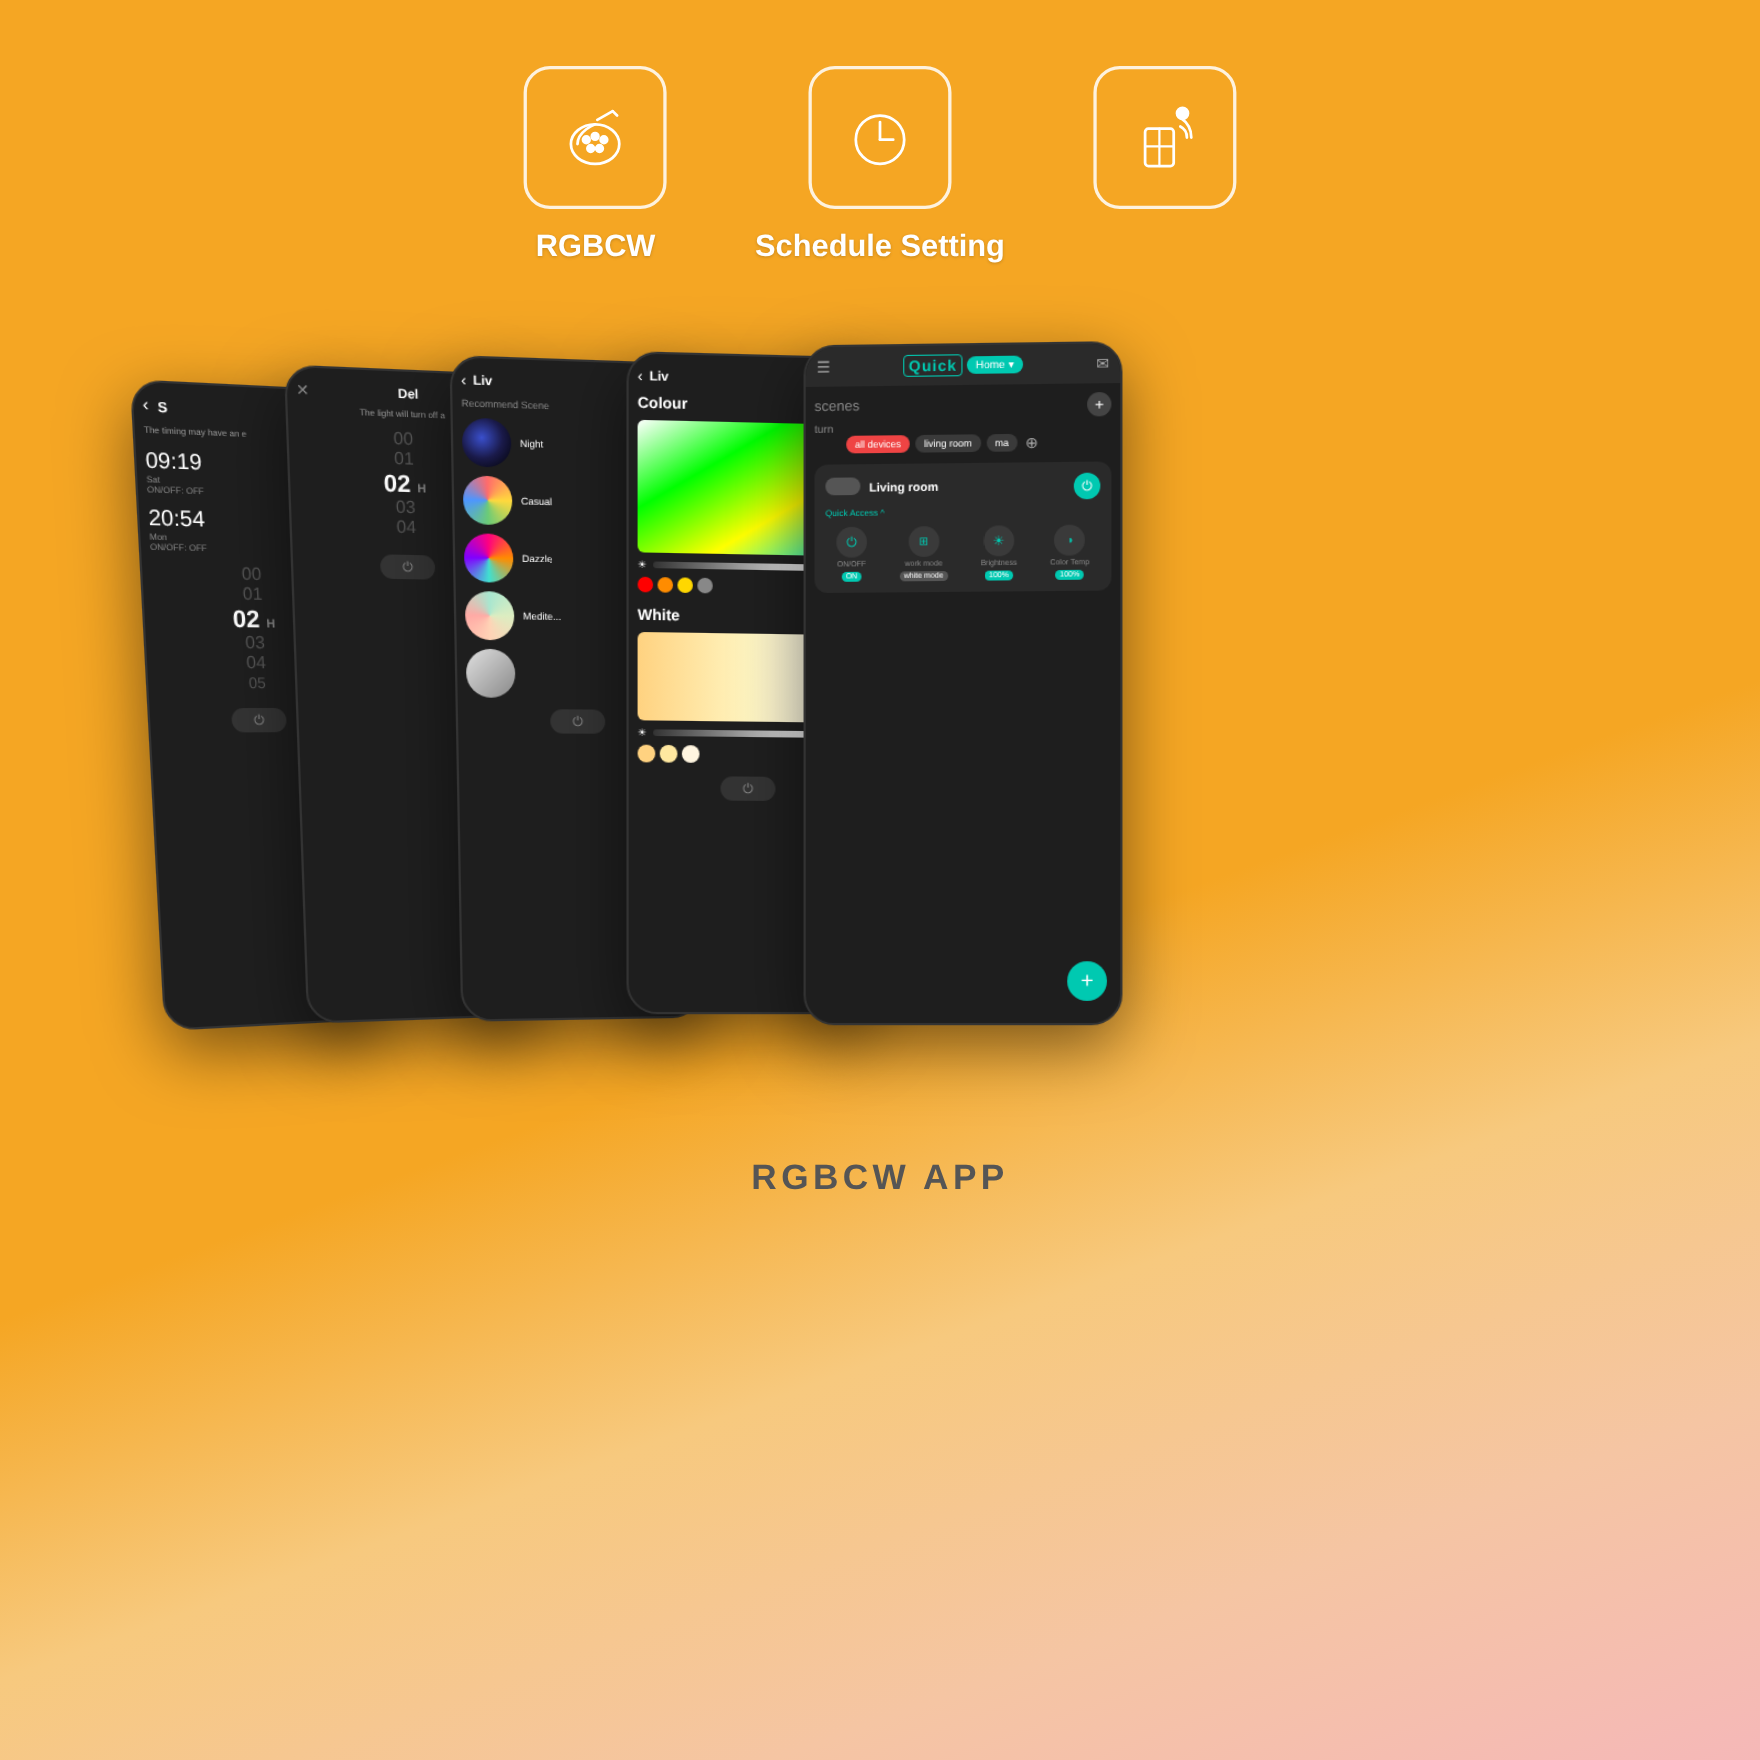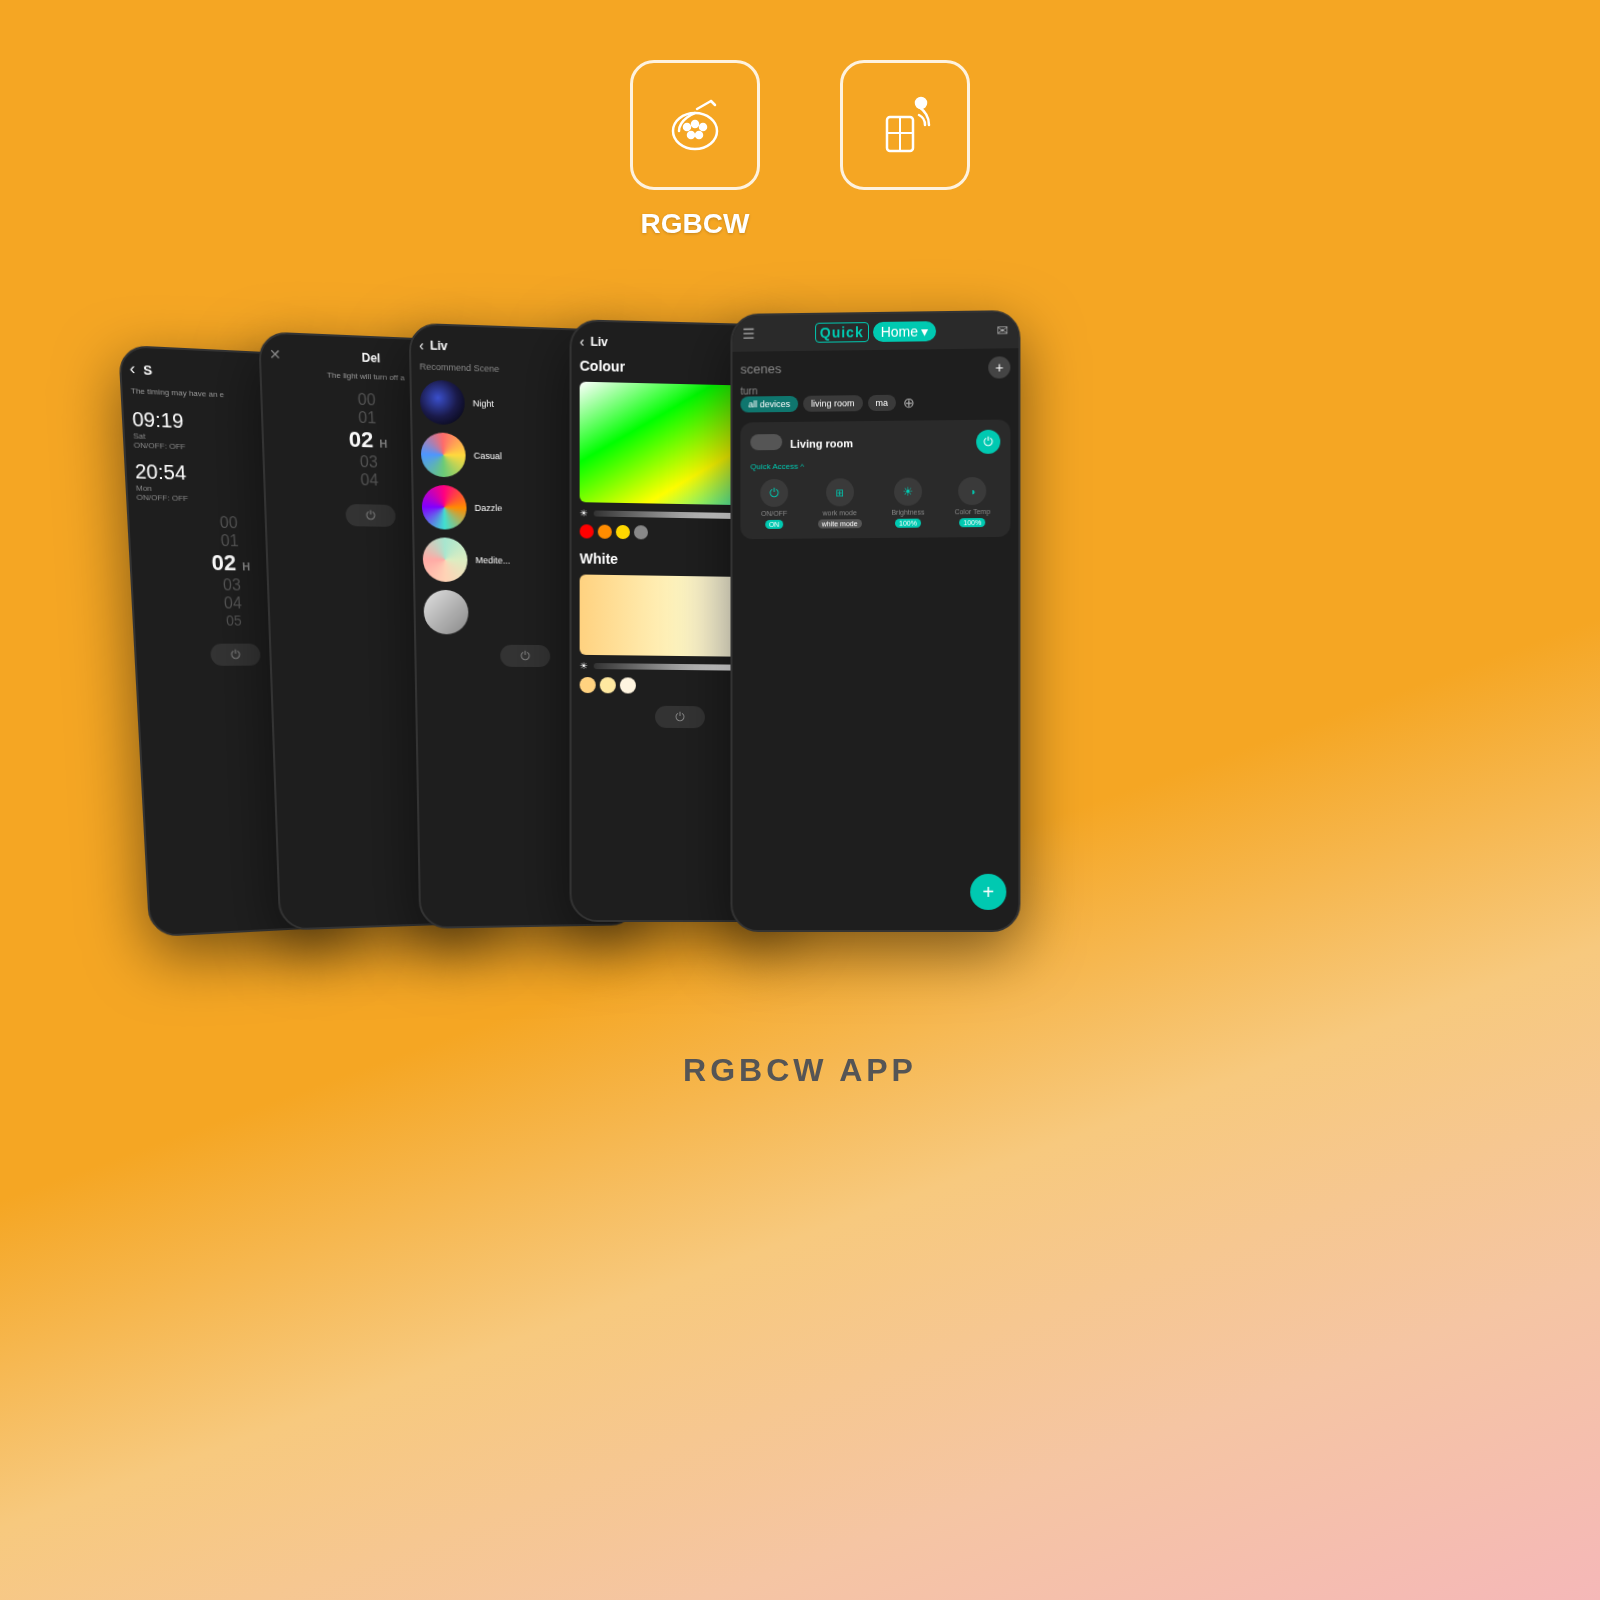--- a/index.html
+++ b/index.html
@@ -294,21 +294,21 @@
       letter-spacing: 1px;
       border: 1.5px solid #00c9b1;
       border-radius: 4px;
       padding: 1px 4px;
     }
     .ph5-home-btn {
       background: #00c9b1;
       color: white;
       border-radius: 12px;
       padding: 2px 8px;
-      font-size: 14px;
+      font-size: 10px;
       display: flex;
       align-items: center;
       gap: 3px;
     }
     .ph5-mail-icon { color: #aaa; font-size: 14px; }
     .ph5-scenes-label { color: #888; font-size: 13px; text-align: center; margin-bottom: 4px; }
     .ph5-add-btn {
       width: 22px;
       height: 22px;
       border-radius: 50%;
@@ -326,21 +326,21 @@
       gap: 5px;
       margin-bottom: 10px;
       align-items: center;
     }
     .ph5-tab {
       border-radius: 14px;
       padding: 3px 8px;
       font-size: 9px;
       color: white;
     }
-    .ph5-tab-active { background: #0f766e; }
+    .ph5-tab-active { background: #ef4444; margin-left: 29px; }
     .ph5-tab-inactive { background: #3a3a3a; }
     .ph5-add-tab { color: #aaa; font-size: 14px; margin-left: 2px; }
     .ph5-room-card {
       background: #2a2a2a;
       border-radius: 12px;
       padding: 10px;
       margin-bottom: 10px;
     }
     .ph5-room-header {
       display: flex;
@@ -452,20 +452,31 @@
         <circle cx="44" cy="38" r="3" fill="white"></circle>
         <circle cx="40" cy="46" r="3" fill="white"></circle>
         <circle cx="32" cy="46" r="3" fill="white"></circle>
         <line x1="38" y1="20" x2="52" y2="12" stroke="white" stroke-width="2.5"></line>
         <line x1="52" y1="12" x2="56" y2="16" stroke="white" stroke-width="2.5"></line>
       </svg>
     </div>
     <span class="icon-label">RGBCW</span>
   </div>
 
+  <div class="icon-item">
+    <div class="icon-box">
+      <svg viewBox="0 0 72 72">
+        <circle cx="36" cy="38" r="22" stroke="white" stroke-width="2.5" fill="none"></circle>
+        <line x1="36" y1="22" x2="36" y2="38" stroke="white" stroke-width="2.5"></line>
+        <line x1="36" y1="38" x2="48" y2="38" stroke="white" stroke-width="2.5"></line>
+      </svg>
+    </div>
+    <span class="icon-label">Schedule
+Setting</span>
+  </div>
 
 
   <div class="icon-item">
     <div class="icon-box">
       <svg viewBox="0 0 72 72">
         <rect x="18" y="28" width="26" height="34" rx="3" stroke="white" stroke-width="2.5" fill="none"></rect>
         <line x1="31" y1="28" x2="31" y2="62" stroke="white" stroke-width="2"></line>
         <line x1="18" y1="44" x2="44" y2="44" stroke="white" stroke-width="2"></line>
         <path d="M50 18 C56 22 60 28 60 36" stroke="white" stroke-width="2.5" fill="none"></path>
         <path d="M50 26 C54 28 56 32 56 36" stroke="white" stroke-width="2.5" fill="none"></path>

